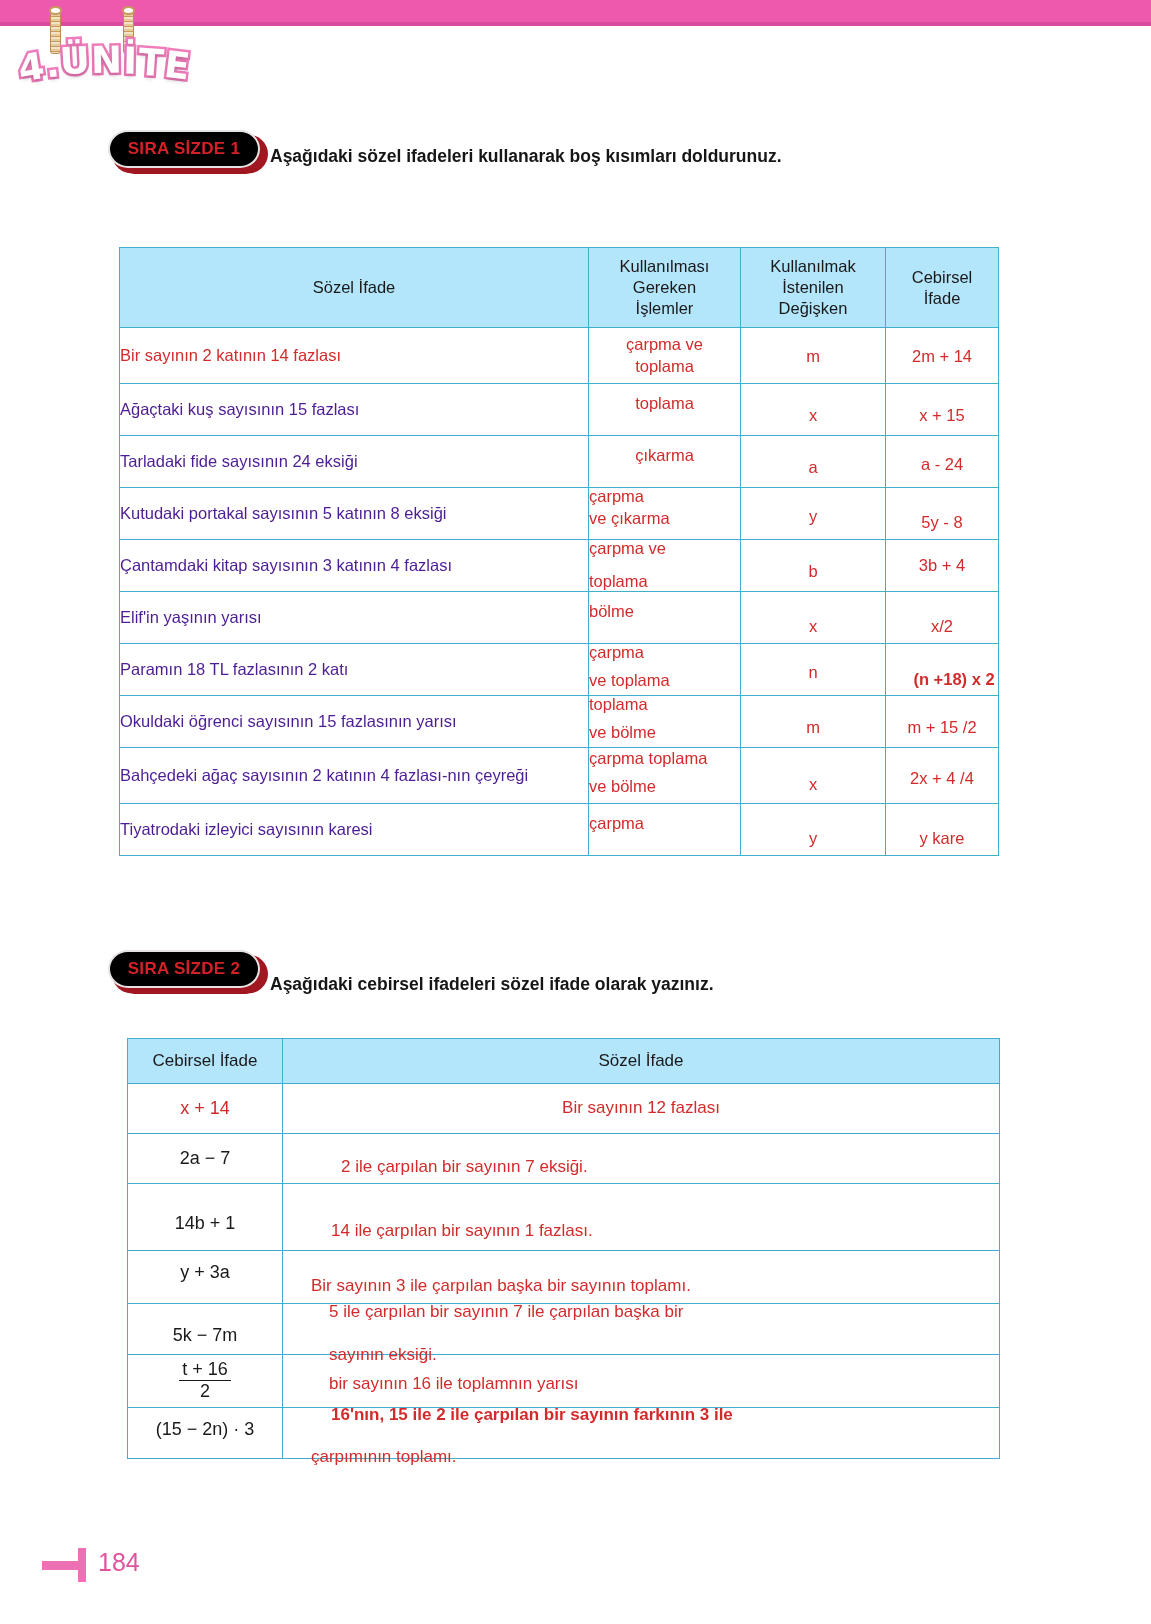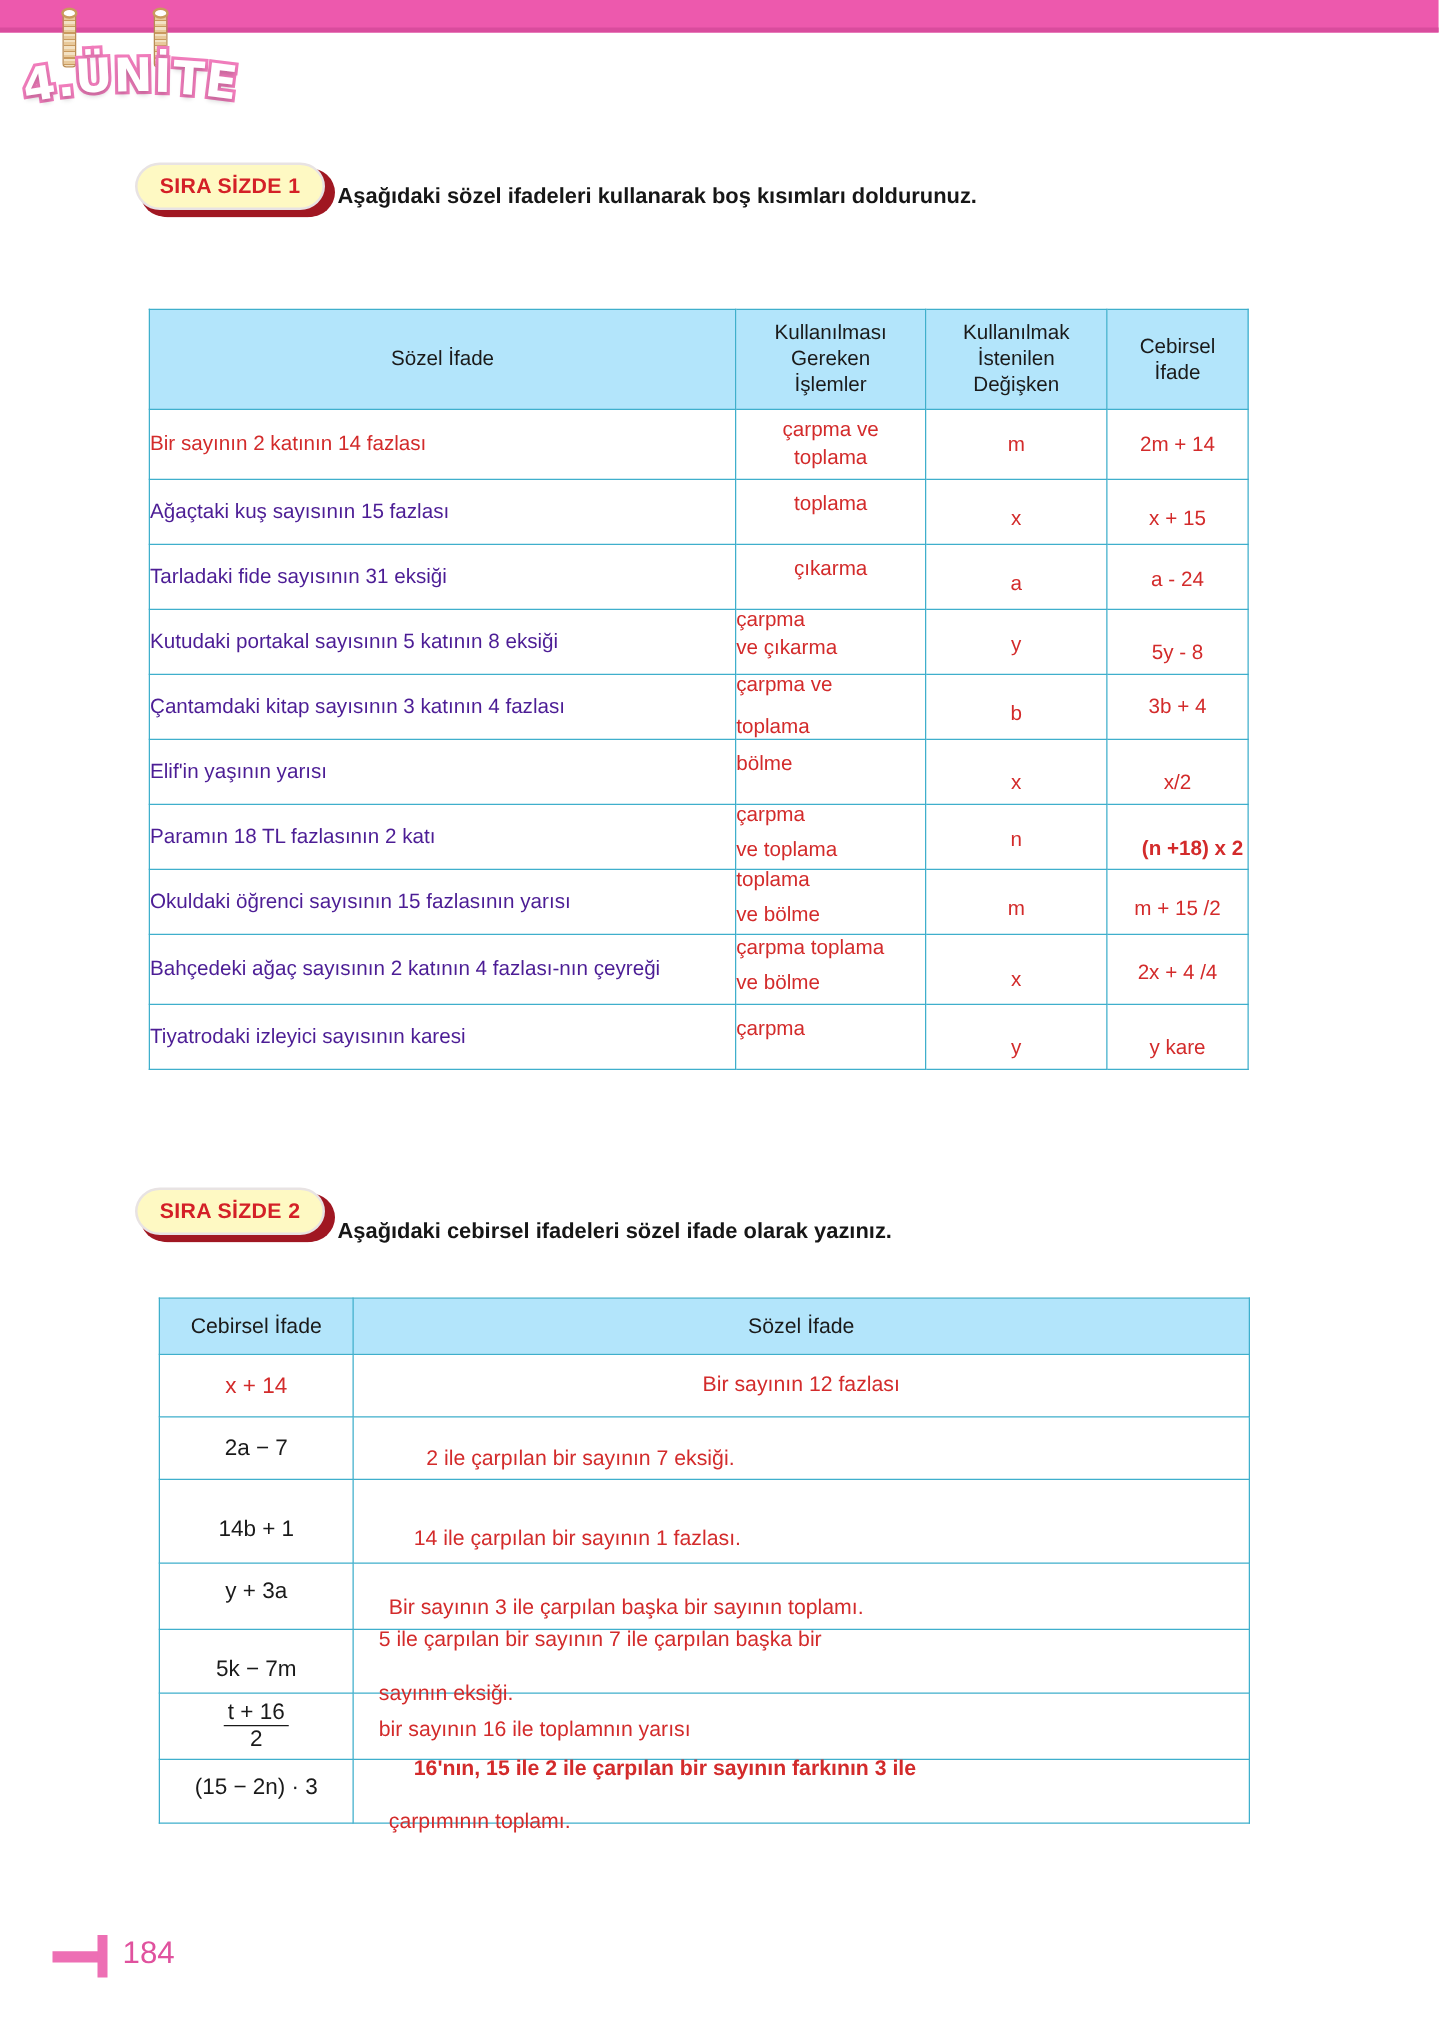--- a/index.html
+++ b/index.html
@@ -91,21 +91,21 @@
     left: 4px; top: 4px;
     width: 156px; height: 40px;
     background: #A01722;
     border-radius: 22px / 20px;
     clip-path: polygon(0% 8%, 14% 0%, 86% 0%, 100% 10%, 100% 92%, 86% 100%, 14% 100%, 0% 90%);
   }
   .sira-body {
     position: absolute;
     left: 0; top: 0;
     width: 152px; height: 38px;
-    background: #fef9c3;
+    background: #000000;
     border: 2px solid #E8E3E3;
     border-radius: 20px / 19px;
     display: flex;
     align-items: center;
     justify-content: center;
   }
   .sira-text {
     font-family: "Liberation Sans", sans-serif;
     font-weight: bold;
     font-size: 17px;
@@ -194,21 +194,21 @@
     font-size: 18px;
     padding: 8px 4px;
   }
   .t2-expr.red { color: #D32B2B; }
   .t2-ans {
     color: #D32B2B;
     font-size: 17px;
     line-height: 1.45;
   }
   .t2-ans.center { text-align: center; }
-  .t2-ans.left { text-align: left; padding-left: 20px; }
+  .t2-ans.left { text-align: left; padding-left: 46px; }
   .t2-ans.left2 { text-align: left; padding-left: 58px; }
   .t2-ans.left3 { text-align: left; padding-left: 28px; }
   .t2-ans.left4 { text-align: left; padding-left: 48px; }
   .frac {
     display: inline-block;
     text-align: center;
     line-height: 1.05;
     font-size: 18px;
   }
   .frac .num { display: block; border-bottom: 1.6px solid #1a1a1a; padding: 0 3px 1px 3px; }
@@ -303,21 +303,21 @@
     <tr style="height:52px;">
       <td class="cell-q">Ağaçtaki kuş sayısının 15 fazlası</td>
       <td class="ans ans-op" style="text-align:center;">
         <span class="opshift up">toplama</span>
       </td>
       <td class="ans ans-var"><span class="vshift d6">x</span></td>
       <td class="ans ans-expr"><span class="vshift d6">x + 15</span></td>
     </tr>
 
     <tr style="height:52px;">
-      <td class="cell-q">Tarladaki fide sayısının 31 eksiği</td>
+      <td class="cell-q">Tarladaki fide sayısının 24 eksiği</td>
       <td class="ans ans-op" style="text-align:center;">
         <span class="opshift up">çıkarma</span>
       </td>
       <td class="ans ans-var"><span class="vshift d6">a</span></td>
       <td class="ans ans-expr"><span class="vshift d3">a - 24</span></td>
     </tr>
 
     <tr style="height:52px;">
       <td class="cell-q">Kutudaki portakal sayısının 5 katının 8 eksiği</td>
       <td class="ans ans-op">

